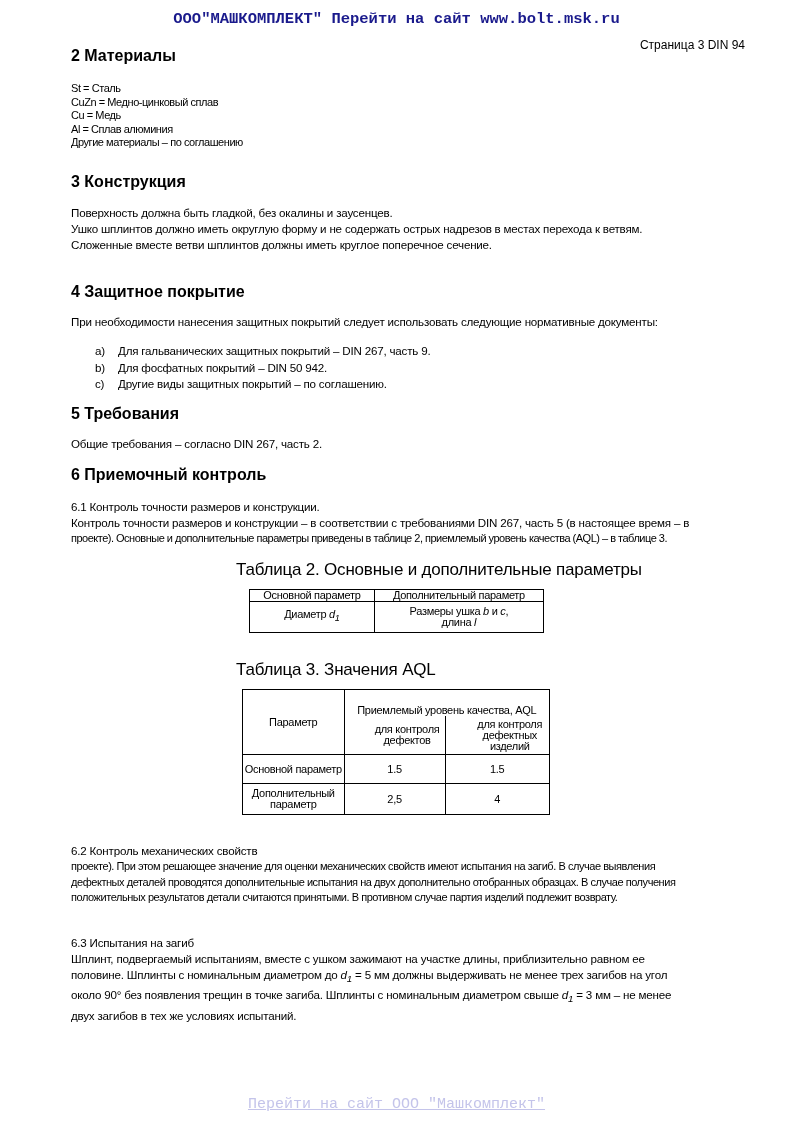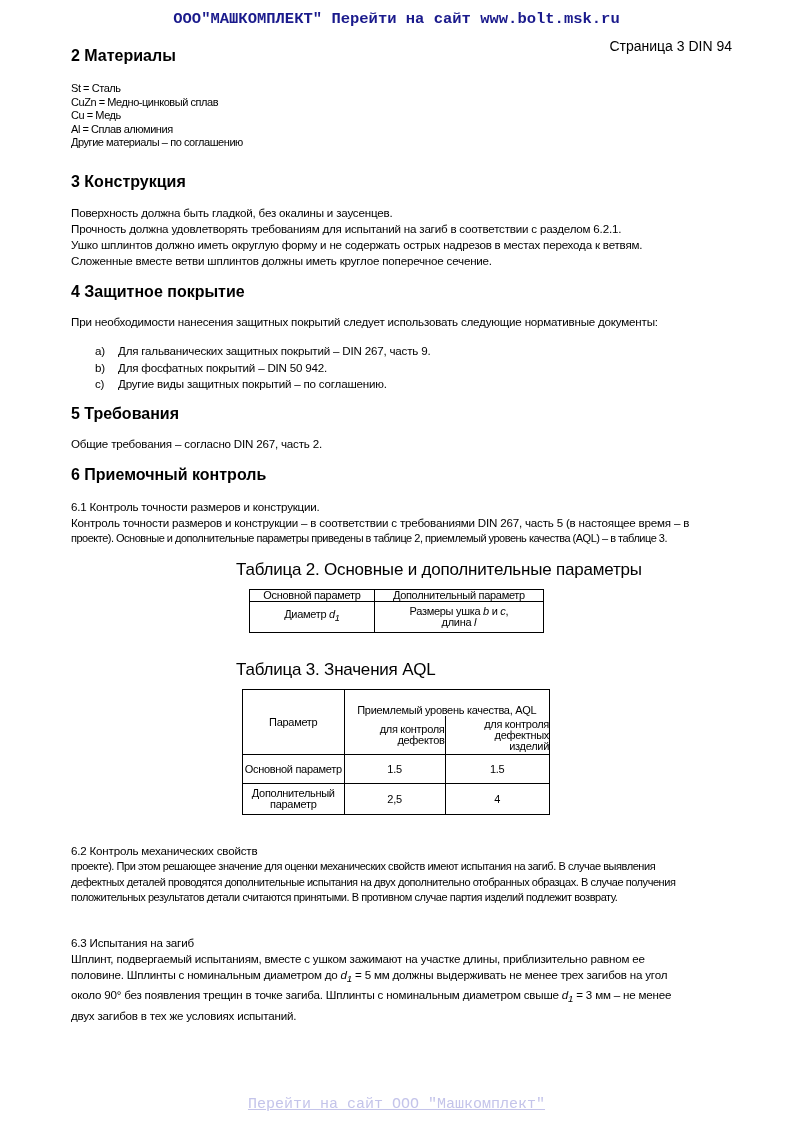--- a/index.html
+++ b/index.html
@@ -1,35 +1,35 @@
 <!DOCTYPE html>
 <html><head>
   <meta charset="utf-8">
   <style>
     html, body { margin: 0; padding: 0; background: #ffffff; }
     body { width: 793px; height: 1122px; position: relative; overflow: hidden;
            font-family: "Liberation Sans", sans-serif; color: #000; }
     .top-banner { position: absolute; top: 10px; left: 0; width: 793px; text-align: center;
                   font-family: "Liberation Mono", monospace; font-weight: bold; font-size: 15.5px;
                   color: #1a1a8c; text-decoration: none; }
-    .page-no { position: absolute; top: 38px; right: 61px; font-size: 14px; }
+    .page-no { position: absolute; top: 38px; right: 48px; font-size: 12px; }
     .h { position: absolute; left: 71px; font-size: 16px; font-weight: bold; margin: 0; }
     .p { position: absolute; left: 71px; font-size: 11.6px; line-height: 16px; margin: 0; letter-spacing: -0.2px; }
     .narrow { font-size: 11px; letter-spacing: -0.45px; line-height: 13.5px; }
     .list { position: absolute; left: 95px; font-size: 11.6px; line-height: 16.5px; margin: 0; padding: 0; list-style: none; letter-spacing: -0.2px; }
     .list li { display: flex; }
     .list .mk { width: 23px; }
     .caption { position: absolute; font-size: 17px; letter-spacing: -0.2px; }
     table { position: absolute; border-collapse: collapse; font-size: 11px; letter-spacing: -0.3px; }
     td, th { border: 1px solid #000; text-align: center; font-weight: normal; padding: 0; line-height: 11px; }
     .t2 { left: 249px; top: 589px; width: 295px; }
     .t2 td { height: 22px; }
     .t2 tr:last-child td { height: 30px; }
     .t3 { left: 242px; top: 689px; width: 308px; }
-    .t3 .sub { border-top: none; text-align: right; padding-left: 25px; }
+    .t3 .sub { border-top: none; text-align: center; padding-left: 25px; }
     .t3 .grp { border-bottom: none; height: 26px; vertical-align: bottom; }
     .it { font-style: italic; }
     .footer-link { position: absolute; top: 1096px; left: 0; width: 793px; text-align: center;
                    font-family: "Liberation Mono", monospace; font-size: 15px; color: #c4c4ea;
                    text-decoration: underline; }
   </style>
 </head>
 <body>
 
 <a class="top-banner">ООО"МАШКОМПЛЕКТ" Перейти на сайт www.bolt.msk.ru</a>
@@ -40,21 +40,20 @@
   <div>St = Сталь</div>
   <div>CuZn = Медно-цинковый сплав</div>
   <div>Cu = Медь</div>
   <div>Al = Сплав алюминия</div>
   <div>Другие материалы – по соглашению</div>
 </div>
 
 <h2 class="h" style="top:173px">3 Конструкция</h2>
 <div class="p" style="top:205px">
   <div>Поверхность должна быть гладкой, без окалины и заусенцев.</div>
-  <div>Прочность должна удовлетворять требованиям для испытаний на загиб в соответствии с разделом 6.2.1.</div>
   <div>Ушко шплинтов должно иметь округлую форму и не содержать острых надрезов в местах перехода к ветвям.</div>
   <div>Сложенные вместе ветви шплинтов должны иметь круглое поперечное сечение.</div>
 </div>
 
 <h2 class="h" style="top:283px">4 Защитное покрытие</h2>
 <div class="p" style="top:314px">При необходимости нанесения защитных покрытий следует использовать следующие нормативные документы:</div>
 <ul class="list" style="top:343px">
   <li>
       <span class="mk">a)</span>
       <span>Для гальванических защитных покрытий – DIN 267, часть 9.</span>

